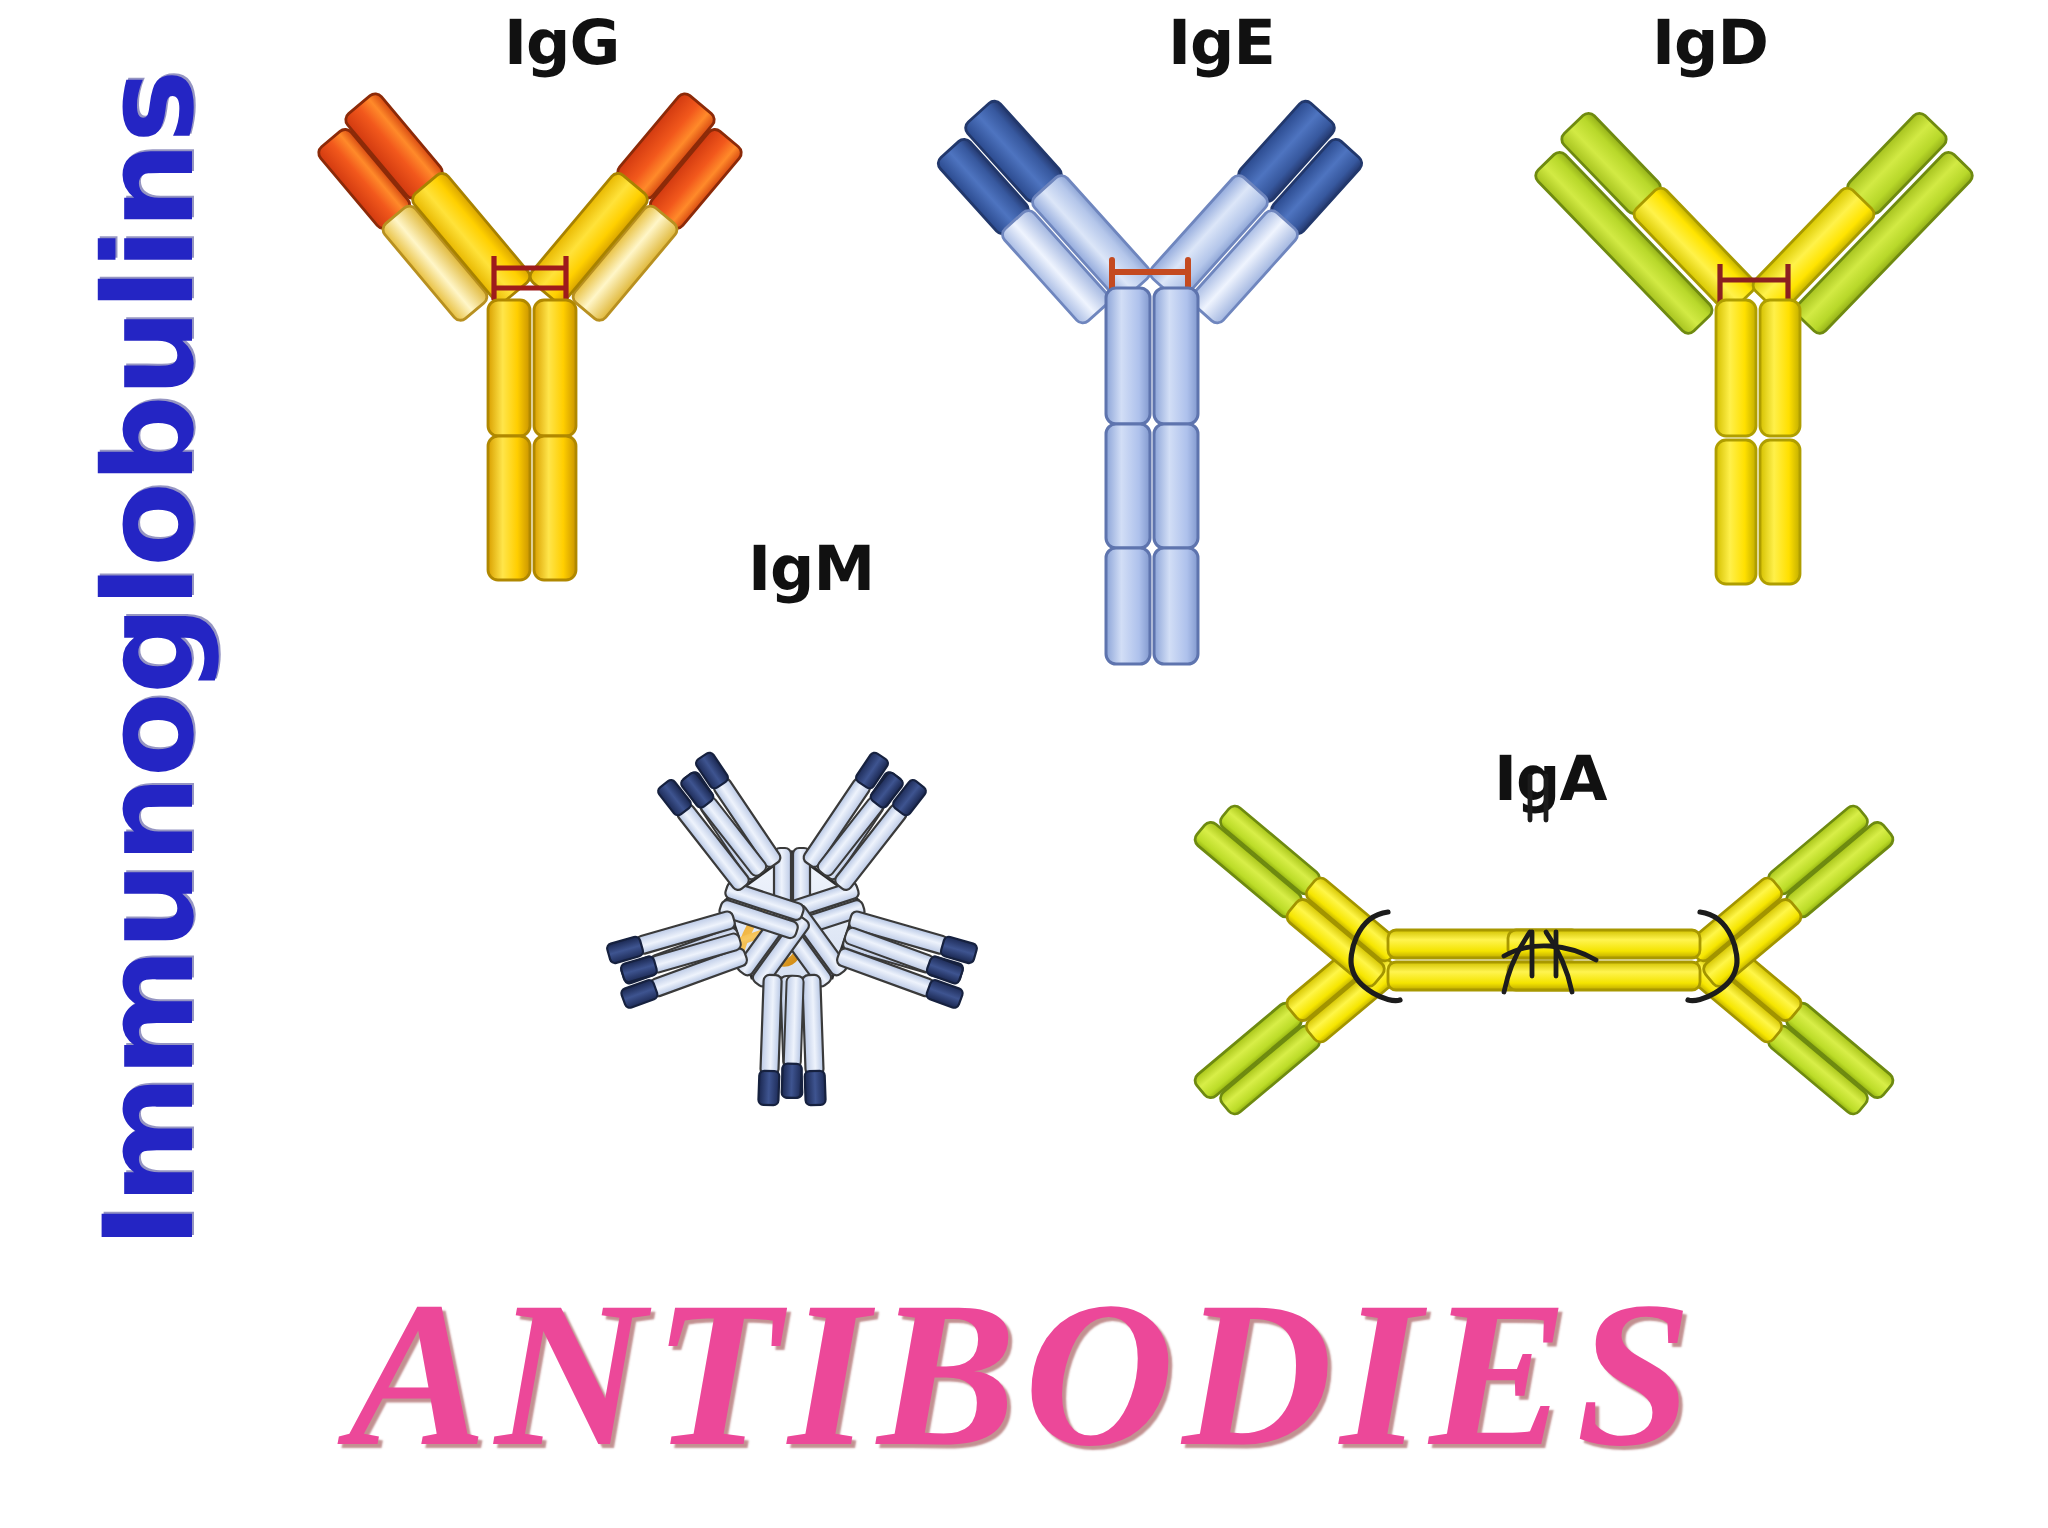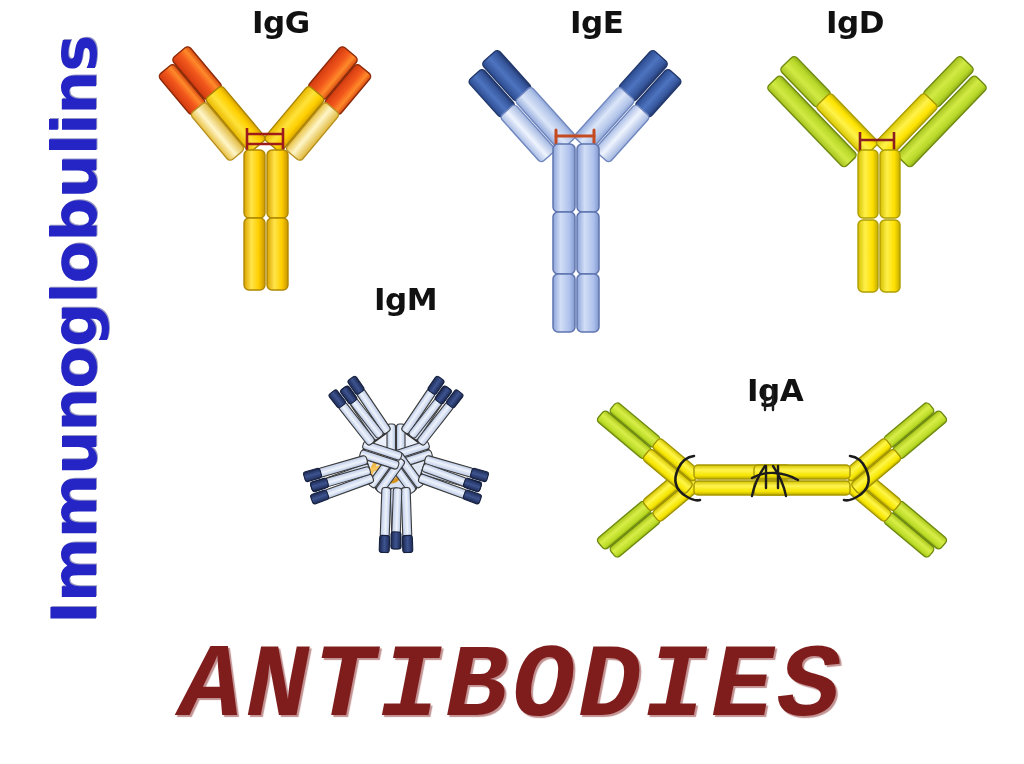--- a/index.html
+++ b/index.html
@@ -41,26 +41,26 @@
     user-select: none;
   }
 
   
   .headline {
     position: absolute;
     left: 0;
     top: 628px;
     width: 1024px;
     text-align: center;
-    font-family: Liberation Mono, monospace;
+    font-family: Liberation Serif, serif;
     font-style: italic;
     font-weight: bold;
     font-size: 104px;
     letter-spacing: 4px;
-    color: #7f1d1d;
+    color: #ec4899;
     text-shadow: 2px 2px 1px rgba(120,10,10,.45);
     user-select: none;
   }
 
   
   .ig-label {
     position: absolute;
     font-family: "DejaVu Sans", sans-serif;
     font-weight: bold;
     font-size: 31px;
@@ -138,21 +138,21 @@
 
       <g>
         <rect x="94" y="140" width="21" height="68" rx="5" fill="url(#gg-stem)" stroke="#B08800" stroke-width="1.4"></rect>
         <rect x="94" y="208" width="21" height="72" rx="5" fill="url(#gg-stem)" stroke="#B08800" stroke-width="1.4"></rect>
         <rect x="117" y="140" width="21" height="68" rx="5" fill="url(#gg-stem)" stroke="#B08800" stroke-width="1.4"></rect>
         <rect x="117" y="208" width="21" height="72" rx="5" fill="url(#gg-stem)" stroke="#B08800" stroke-width="1.4"></rect>
       </g>
     </svg>
   </div>
 
-  <div class="ig-label" style="left:570px; top:4px;">IgE</div>
+  <div class="ig-label" style="left:584px; top:4px;">IgE</div>
 
   <div class="mol" style="left:460px; top:10px;">
     <svg width="230" height="330" viewBox="0 0 230 330">
       <defs>
         <linearGradient id="ge-tip" x1="0" y1="0" x2="1" y2="0">
           <stop offset="0" stop-color="#2B4A8E"></stop>
             <stop offset=".45" stop-color="#4E74C0"></stop>
           <stop offset=".8" stop-color="#37589E"></stop>
             <stop offset="1" stop-color="#24386E"></stop>
         </linearGradient>
@@ -259,21 +259,21 @@
 
       <g>
         <rect x="96" y="136" width="20" height="68" rx="5" fill="url(#gd-stem)" stroke="#AF9E00" stroke-width="1.4"></rect>
         <rect x="96" y="206" width="20" height="72" rx="5" fill="url(#gd-stem)" stroke="#AF9E00" stroke-width="1.4"></rect>
         <rect x="118" y="136" width="20" height="68" rx="5" fill="url(#gd-stem)" stroke="#AF9E00" stroke-width="1.4"></rect>
         <rect x="118" y="206" width="20" height="72" rx="5" fill="url(#gd-stem)" stroke="#AF9E00" stroke-width="1.4"></rect>
       </g>
     </svg>
   </div>
 
-  <div class="ig-label" style="left:374px; top:281px;">IgM</div>
+  <div class="ig-label" style="left:374px; top:267px;">IgM</div>
 
   <div class="mol" style="left:266px; top:330px;">
     <svg width="260" height="270" viewBox="0 0 260 270">
       <defs>
         <linearGradient id="gm-tip" x1="0" y1="0" x2="1" y2="0">
           <stop offset="0" stop-color="#1E2C58"></stop>
             <stop offset=".5" stop-color="#3E5490"></stop>
           <stop offset="1" stop-color="#1A2750"></stop>
         </linearGradient>
         <linearGradient id="gm-body" x1="0" y1="0" x2="1" y2="0">

